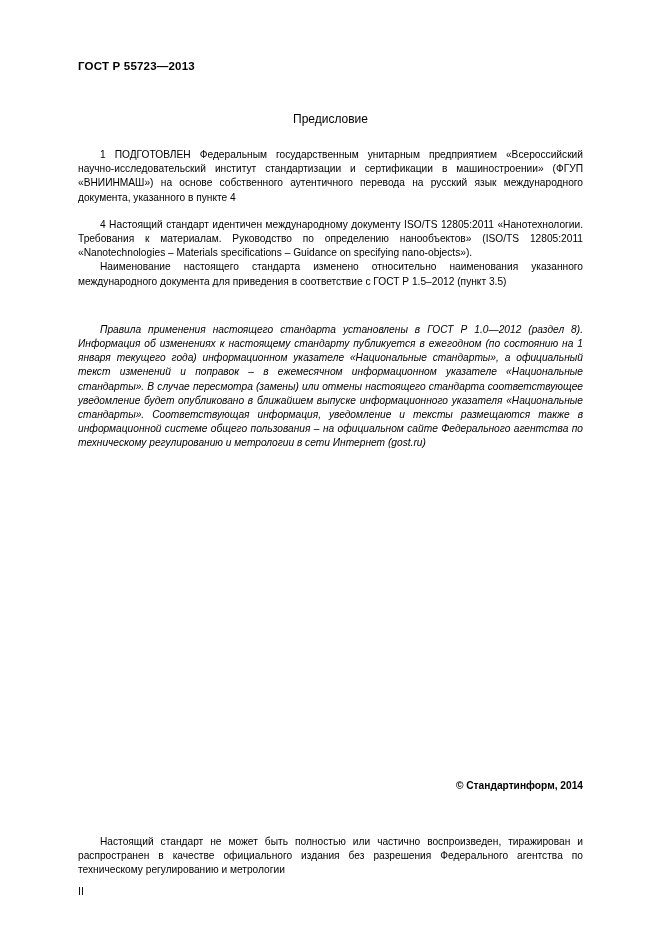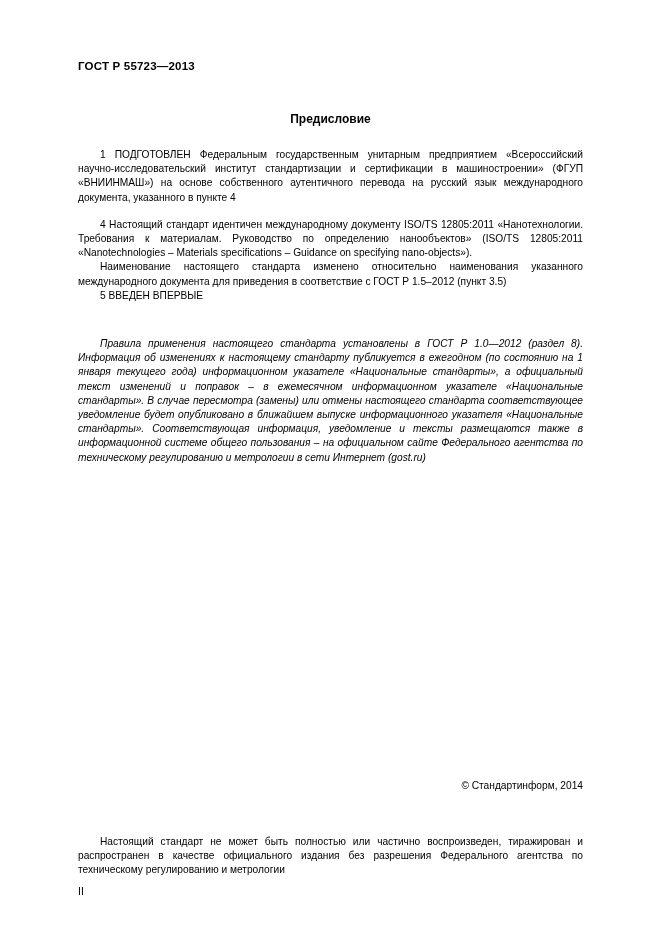--- a/index.html
+++ b/index.html
@@ -25,21 +25,21 @@
   }
   .header-code {
     font-size: 11.5px;
     font-weight: bold;
     letter-spacing: 0.2px;
     margin: 0 0 40px 0;
   }
   .doc-title {
     text-align: center;
     font-size: 12px;
-    font-weight: bold;
+    font-weight: normal;
     margin: 0 0 22px 0;
   }
   .para {
     font-size: 10.2px;
     line-height: 14.2px;
     text-align: justify;
     margin: 0 0 13px 0;
     text-indent: 22px;
     hyphens: manual;
   }
@@ -55,20 +55,21 @@
   .italic-block .para {
     font-style: italic;
     margin-bottom: 0;
   }
   .copyright {
     position: absolute;
     right: 78px;
     top: 780px;
     font-size: 10.2px;
     text-align: right;
+    font-weight: bold;
   }
   .footer-note {
     position: absolute;
     left: 78px;
     right: 78px;
     top: 835px;
     font-size: 10.2px;
     line-height: 14.2px;
     text-align: justify;
     text-indent: 22px;
@@ -85,21 +86,20 @@
 
 <div class="page">
 
   <div class="header-code">ГОСТ Р 55723—2013</div>
 
   <div class="doc-title">Предисловие</div>
 
   <p class="para">1 ПОДГОТОВЛЕН Федеральным государственным унитарным предприятием «Всероссийский научно-исследовательский институт стандартизации и сертификации в машиностроении» (ФГУП «ВНИИНМАШ») на основе собственного аутентичного перевода на русский язык международного документа, указанного в пункте 4</p>
   <p class="para tight">4 Настоящий стандарт идентичен международному документу ISO/TS 12805:2011 «Нанотехнологии. Требования к материалам. Руководство по определению нанообъектов» (ISO/TS 12805:2011 «Nanotechnologies – Materials specifications – Guidance on specifying nano-objects»).</p>
   <p class="para nogap tight">Наименование настоящего стандарта изменено относительно наименования указанного международного документа для приведения в соответствие с ГОСТ Р 1.5–2012 (пункт 3.5)</p>
-  <p class="para">5 ВВЕДЕН ВПЕРВЫЕ</p>
 
   <div class="italic-block">
     <p class="para">Правила применения настоящего стандарта установлены в ГОСТ Р 1.0—2012 (раздел 8). Информация об изменениях к настоящему стандарту публикуется в ежегодном (по состоянию на 1 января текущего года) информационном указателе «Национальные стандарты», а официальный текст изменений и поправок – в ежемесячном информационном указателе «Национальные стандарты». В случае пересмотра (замены) или отмены настоящего стандарта соответствующее уведомление будет опубликовано в ближайшем выпуске информационного указателя «Национальные стандарты». Соответствующая информация, уведомление и тексты размещаются также в информационной системе общего пользования – на официальном сайте Федерального агентства по техническому регулированию и метрологии в сети Интернет (gost.ru)</p>
   </div>
 
   <div class="copyright">© Стандартинформ, 2014</div>
 
   <div class="footer-note">Настоящий стандарт не может быть полностью или частично воспроизведен, тиражирован и распространен в качестве официального издания без разрешения Федерального агентства по техническому регулированию и метрологии</div>
 
   <div class="page-number">II</div>

